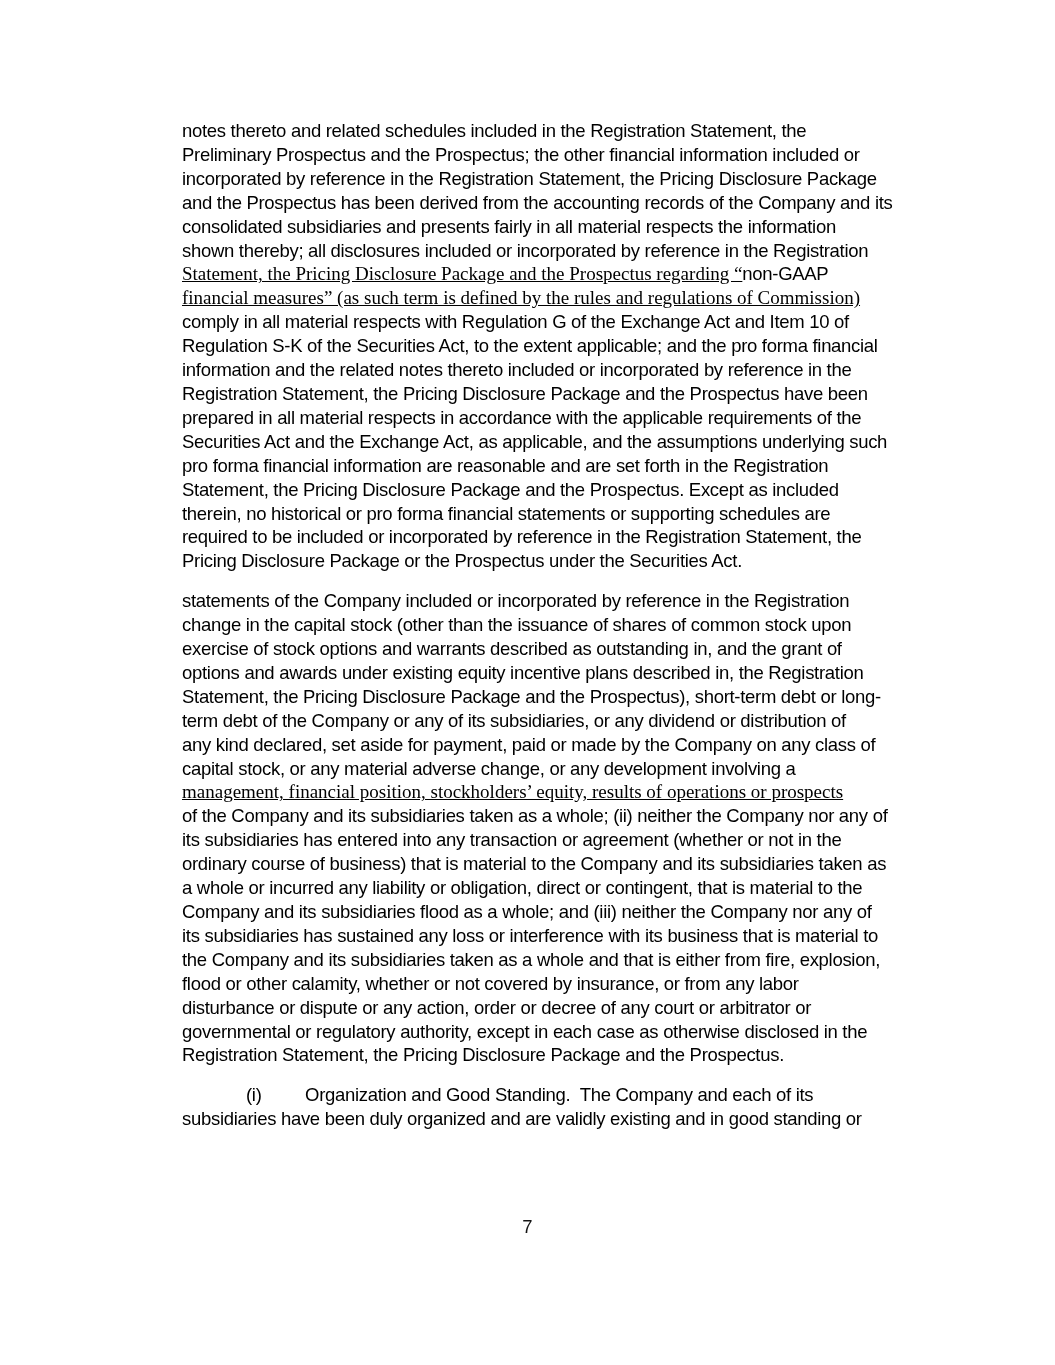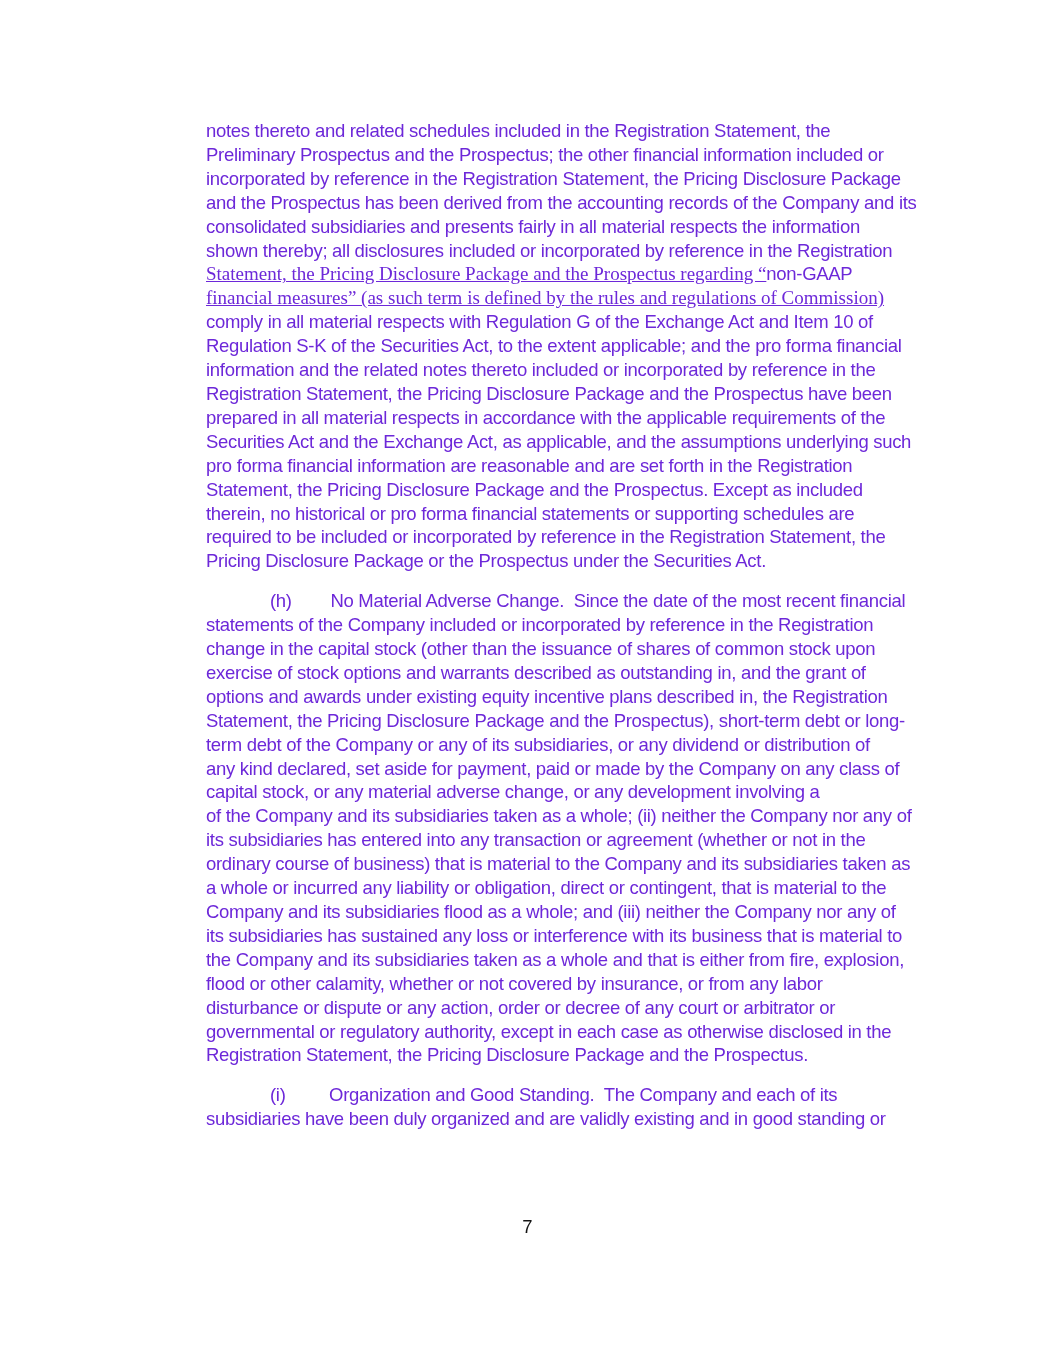--- a/index.html
+++ b/index.html
@@ -12,26 +12,25 @@
     width: 1055px;
     height: 1365px;
     background: #ffffff;
     overflow: hidden;
   }
   .text-block {
     position: absolute;
     left: 182px;
     top: 119px;
     width: 770px;
-    color: #6d28d9;
+    color: #000000;
     font-family: "Liberation Sans", sans-serif;
     font-size: 18.5px;
     line-height: 23.9px;
     letter-spacing: -0.3px;
-    margin-left: 24px;
   }
   .paragraph { margin: 0; }
   .paragraph + .paragraph { margin-top: 16px; }
   .line { white-space: pre; }
   .line.indent { text-indent: 64px; }
   .serif {
     font-family: "Liberation Serif", serif;
     font-size: 19px;
     letter-spacing: 0;
     text-decoration: underline;
@@ -67,29 +66,29 @@
         <div class="line"><span class="sans">Registration Statement, the Pricing Disclosure Package and the Prospectus have been</span></div>
         <div class="line"><span class="sans">prepared in all material respects in accordance with the applicable requirements of the</span></div>
         <div class="line"><span class="sans">Securities Act and the Exchange Act, as applicable, and the assumptions underlying such</span></div>
         <div class="line"><span class="sans">pro forma financial information are reasonable and are set forth in the Registration</span></div>
         <div class="line"><span class="sans">Statement, the Pricing Disclosure Package and the Prospectus. Except as included</span></div>
         <div class="line"><span class="sans">therein, no historical or pro forma financial statements or supporting schedules are</span></div>
         <div class="line"><span class="sans">required to be included or incorporated by reference in the Registration Statement, the</span></div>
         <div class="line"><span class="sans">Pricing Disclosure Package or the Prospectus under the Securities Act.</span></div>
       </div>
       <div class="paragraph">
-        <div class="line indent"><span class="sans">(h)        No Material Adverse Change.  Since the date of the most recent financial</span></div>
         <div class="line"><span class="sans">statements of the Company included or incorporated by reference in the Registration</span></div>
         <div class="line"><span class="sans">change in the capital stock (other than the issuance of shares of common stock upon</span></div>
         <div class="line"><span class="sans">exercise of stock options and warrants described as outstanding in, and the grant of</span></div>
         <div class="line"><span class="sans">options and awards under existing equity incentive plans described in, the Registration</span></div>
         <div class="line"><span class="sans">Statement, the Pricing Disclosure Package and the Prospectus), short-term debt or long-</span></div>
         <div class="line"><span class="sans">term debt of the Company or any of its subsidiaries, or any dividend or distribution of</span></div>
         <div class="line"><span class="sans">any kind declared, set aside for payment, paid or made by the Company on any class of</span></div>
         <div class="line"><span class="sans">capital stock, or any material adverse change, or any development involving a</span></div>
+        <div class="line"><span class="serif">management, financial position, stockholders’ equity, results of operations or prospects</span></div>
         <div class="line"><span class="sans">of the Company and its subsidiaries taken as a whole; (ii) neither the Company nor any of</span></div>
         <div class="line"><span class="sans">its subsidiaries has entered into any transaction or agreement (whether or not in the</span></div>
         <div class="line"><span class="sans">ordinary course of business) that is material to the Company and its subsidiaries taken as</span></div>
         <div class="line"><span class="sans">a whole or incurred any liability or obligation, direct or contingent, that is material to the</span></div>
         <div class="line"><span class="sans">Company and its subsidiaries flood as a whole; and (iii) neither the Company nor any of</span></div>
         <div class="line"><span class="sans">its subsidiaries has sustained any loss or interference with its business that is material to</span></div>
         <div class="line"><span class="sans">the Company and its subsidiaries taken as a whole and that is either from fire, explosion,</span></div>
         <div class="line"><span class="sans">flood or other calamity, whether or not covered by insurance, or from any labor</span></div>
         <div class="line"><span class="sans">disturbance or dispute or any action, order or decree of any court or arbitrator or</span></div>
         <div class="line"><span class="sans">governmental or regulatory authority, except in each case as otherwise disclosed in the</span></div>

